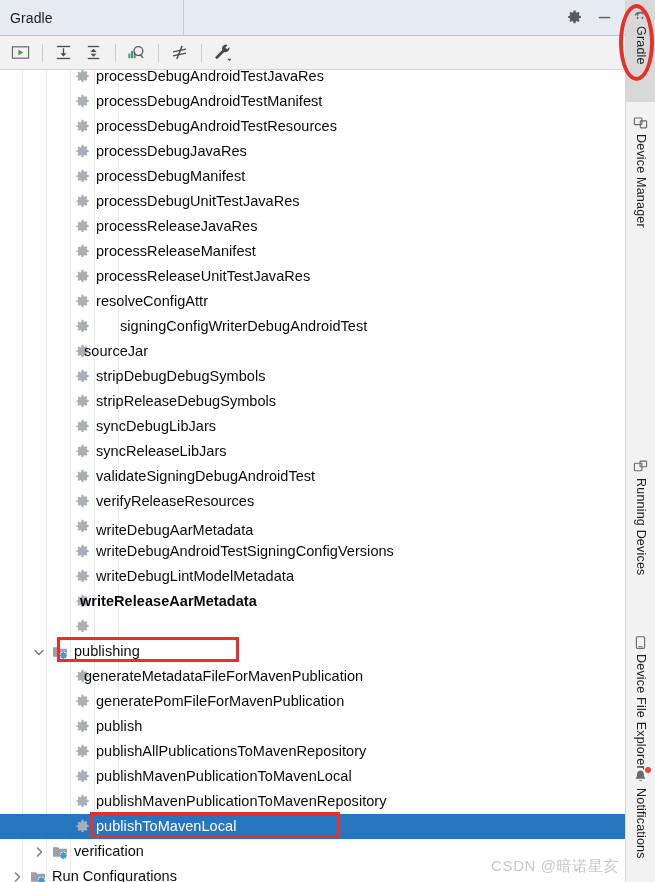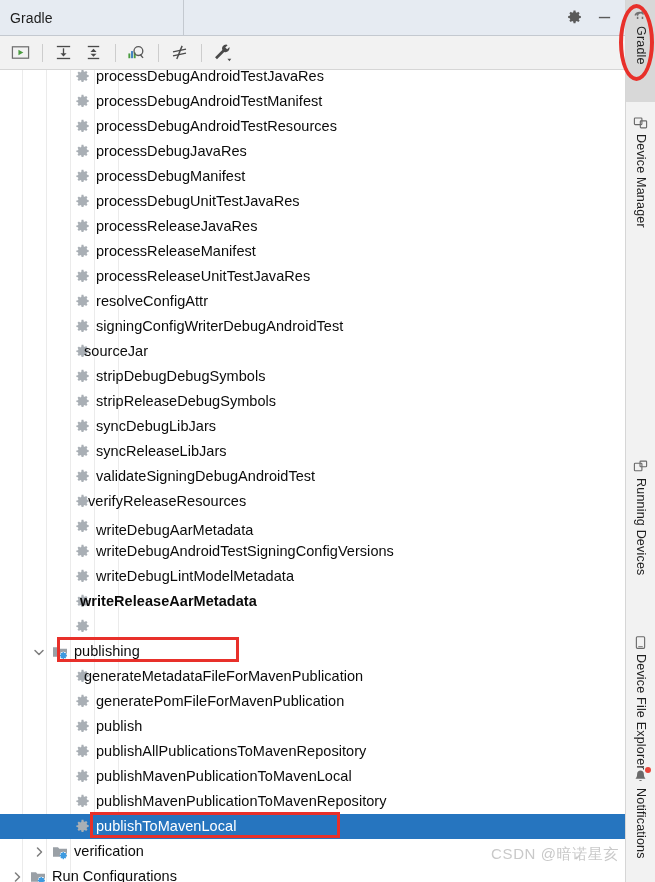--- a/index.html
+++ b/index.html
@@ -224,21 +224,21 @@
     border-radius: 50%;
     box-sizing: border-box;
     pointer-events: none;
     background: transparent;
   }
 
   
   .watermark {
     position: absolute;
     right: 36px;
-    bottom: 18px;
+    bottom: 6px;
     font-size: 15px;
     color: #c9c9c9;
     letter-spacing: .6px;
     white-space: nowrap;
     pointer-events: none;
   }
 </style>
 </head>
 <body>
 
@@ -414,21 +414,21 @@
           </span>
           <span class="label" style="left: 96px;">resolveConfigAttr</span>
         </div>
         <div class="row">
           <span class="icon-slot" style="left: 74px;">
             <svg width="15" height="15" viewBox="0 0 16 16">
               <path fill="#a9afb5" d="M8 5.35a2.65 2.65 0 100 5.3 2.65 2.65 0 000-5.3zm0 1.4a1.25 1.25 0 110 2.5 1.25 1.25 0 010-2.5z"></path>
               <path fill="#a9afb5" d="M6.98 0.85h2.04l.29 1.7c.41.13.79.29 1.14.5l1.42-.97 1.45 1.45-.97 1.42c.21.35.37.73.5 1.14l1.7.29v2.04l-1.7.29c-.13.41-.29.79-.5 1.14l.97 1.42-1.45 1.45-1.42-.97c-.35.21-.73.37-1.14.5l-.29 1.7H6.98l-.29-1.7a5.5 5.5 0 01-1.14-.5l-1.42.97-1.45-1.45.97-1.42a5.5 5.5 0 01-.5-1.14l-1.7-.29V6.98l1.7-.29c.13-.41.29-.79.5-1.14l-.97-1.42 1.45-1.45 1.42.97c.35-.21.73-.37 1.14-.5z"></path>
             </svg>
           </span>
-          <span class="label" style="left: 96px;">signingConfigWriterDebugAndroidTest</span>
+          <span class="label" style="left: 80px; padding-left: 40px;">signingConfigWriterDebugAndroidTest</span>
         </div>
         <div class="row">
           <span class="icon-slot" style="left: 74px;">
             <svg width="15" height="15" viewBox="0 0 16 16">
               <path fill="#a9afb5" d="M8 5.35a2.65 2.65 0 100 5.3 2.65 2.65 0 000-5.3zm0 1.4a1.25 1.25 0 110 2.5 1.25 1.25 0 010-2.5z"></path>
               <path fill="#a9afb5" d="M6.98 0.85h2.04l.29 1.7c.41.13.79.29 1.14.5l1.42-.97 1.45 1.45-.97 1.42c.21.35.37.73.5 1.14l1.7.29v2.04l-1.7.29c-.13.41-.29.79-.5 1.14l.97 1.42-1.45 1.45-1.42-.97c-.35.21-.73.37-1.14.5l-.29 1.7H6.98l-.29-1.7a5.5 5.5 0 01-1.14-.5l-1.42.97-1.45-1.45.97-1.42a5.5 5.5 0 01-.5-1.14l-1.7-.29V6.98l1.7-.29c.13-.41.29-.79.5-1.14l-.97-1.42 1.45-1.45 1.42.97c.35-.21.73-.37 1.14-.5z"></path>
             </svg>
           </span>
           <span class="label" style="left: 84px;">sourceJar</span>
         </div>
@@ -477,21 +477,21 @@
           </span>
           <span class="label" style="left: 96px;">validateSigningDebugAndroidTest</span>
         </div>
         <div class="row">
           <span class="icon-slot" style="left: 74px;">
             <svg width="15" height="15" viewBox="0 0 16 16">
               <path fill="#a9afb5" d="M8 5.35a2.65 2.65 0 100 5.3 2.65 2.65 0 000-5.3zm0 1.4a1.25 1.25 0 110 2.5 1.25 1.25 0 010-2.5z"></path>
               <path fill="#a9afb5" d="M6.98 0.85h2.04l.29 1.7c.41.13.79.29 1.14.5l1.42-.97 1.45 1.45-.97 1.42c.21.35.37.73.5 1.14l1.7.29v2.04l-1.7.29c-.13.41-.29.79-.5 1.14l.97 1.42-1.45 1.45-1.42-.97c-.35.21-.73.37-1.14.5l-.29 1.7H6.98l-.29-1.7a5.5 5.5 0 01-1.14-.5l-1.42.97-1.45-1.45.97-1.42a5.5 5.5 0 01-.5-1.14l-1.7-.29V6.98l1.7-.29c.13-.41.29-.79.5-1.14l-.97-1.42 1.45-1.45 1.42.97c.35-.21.73-.37 1.14-.5z"></path>
             </svg>
           </span>
-          <span class="label" style="left: 88px;">verifyReleaseResources</span>
+          <span class="label" style="left: 96px;">verifyReleaseResources</span>
         </div>
         <div class="row">
           <span class="icon-slot" style="left: 74px;">
             <svg width="15" height="15" viewBox="0 0 16 16">
               <path fill="#a9afb5" d="M8 5.35a2.65 2.65 0 100 5.3 2.65 2.65 0 000-5.3zm0 1.4a1.25 1.25 0 110 2.5 1.25 1.25 0 010-2.5z"></path>
               <path fill="#a9afb5" d="M6.98 0.85h2.04l.29 1.7c.41.13.79.29 1.14.5l1.42-.97 1.45 1.45-.97 1.42c.21.35.37.73.5 1.14l1.7.29v2.04l-1.7.29c-.13.41-.29.79-.5 1.14l.97 1.42-1.45 1.45-1.42-.97c-.35.21-.73.37-1.14.5l-.29 1.7H6.98l-.29-1.7a5.5 5.5 0 01-1.14-.5l-1.42.97-1.45-1.45.97-1.42a5.5 5.5 0 01-.5-1.14l-1.7-.29V6.98l1.7-.29c.13-.41.29-.79.5-1.14l-.97-1.42 1.45-1.45 1.42.97c.35-.21.73-.37 1.14-.5z"></path>
             </svg>
           </span>
           <span class="label" style="left: 96px; margin-top: 8px;">writeDebugAarMetadata</span>
         </div>

